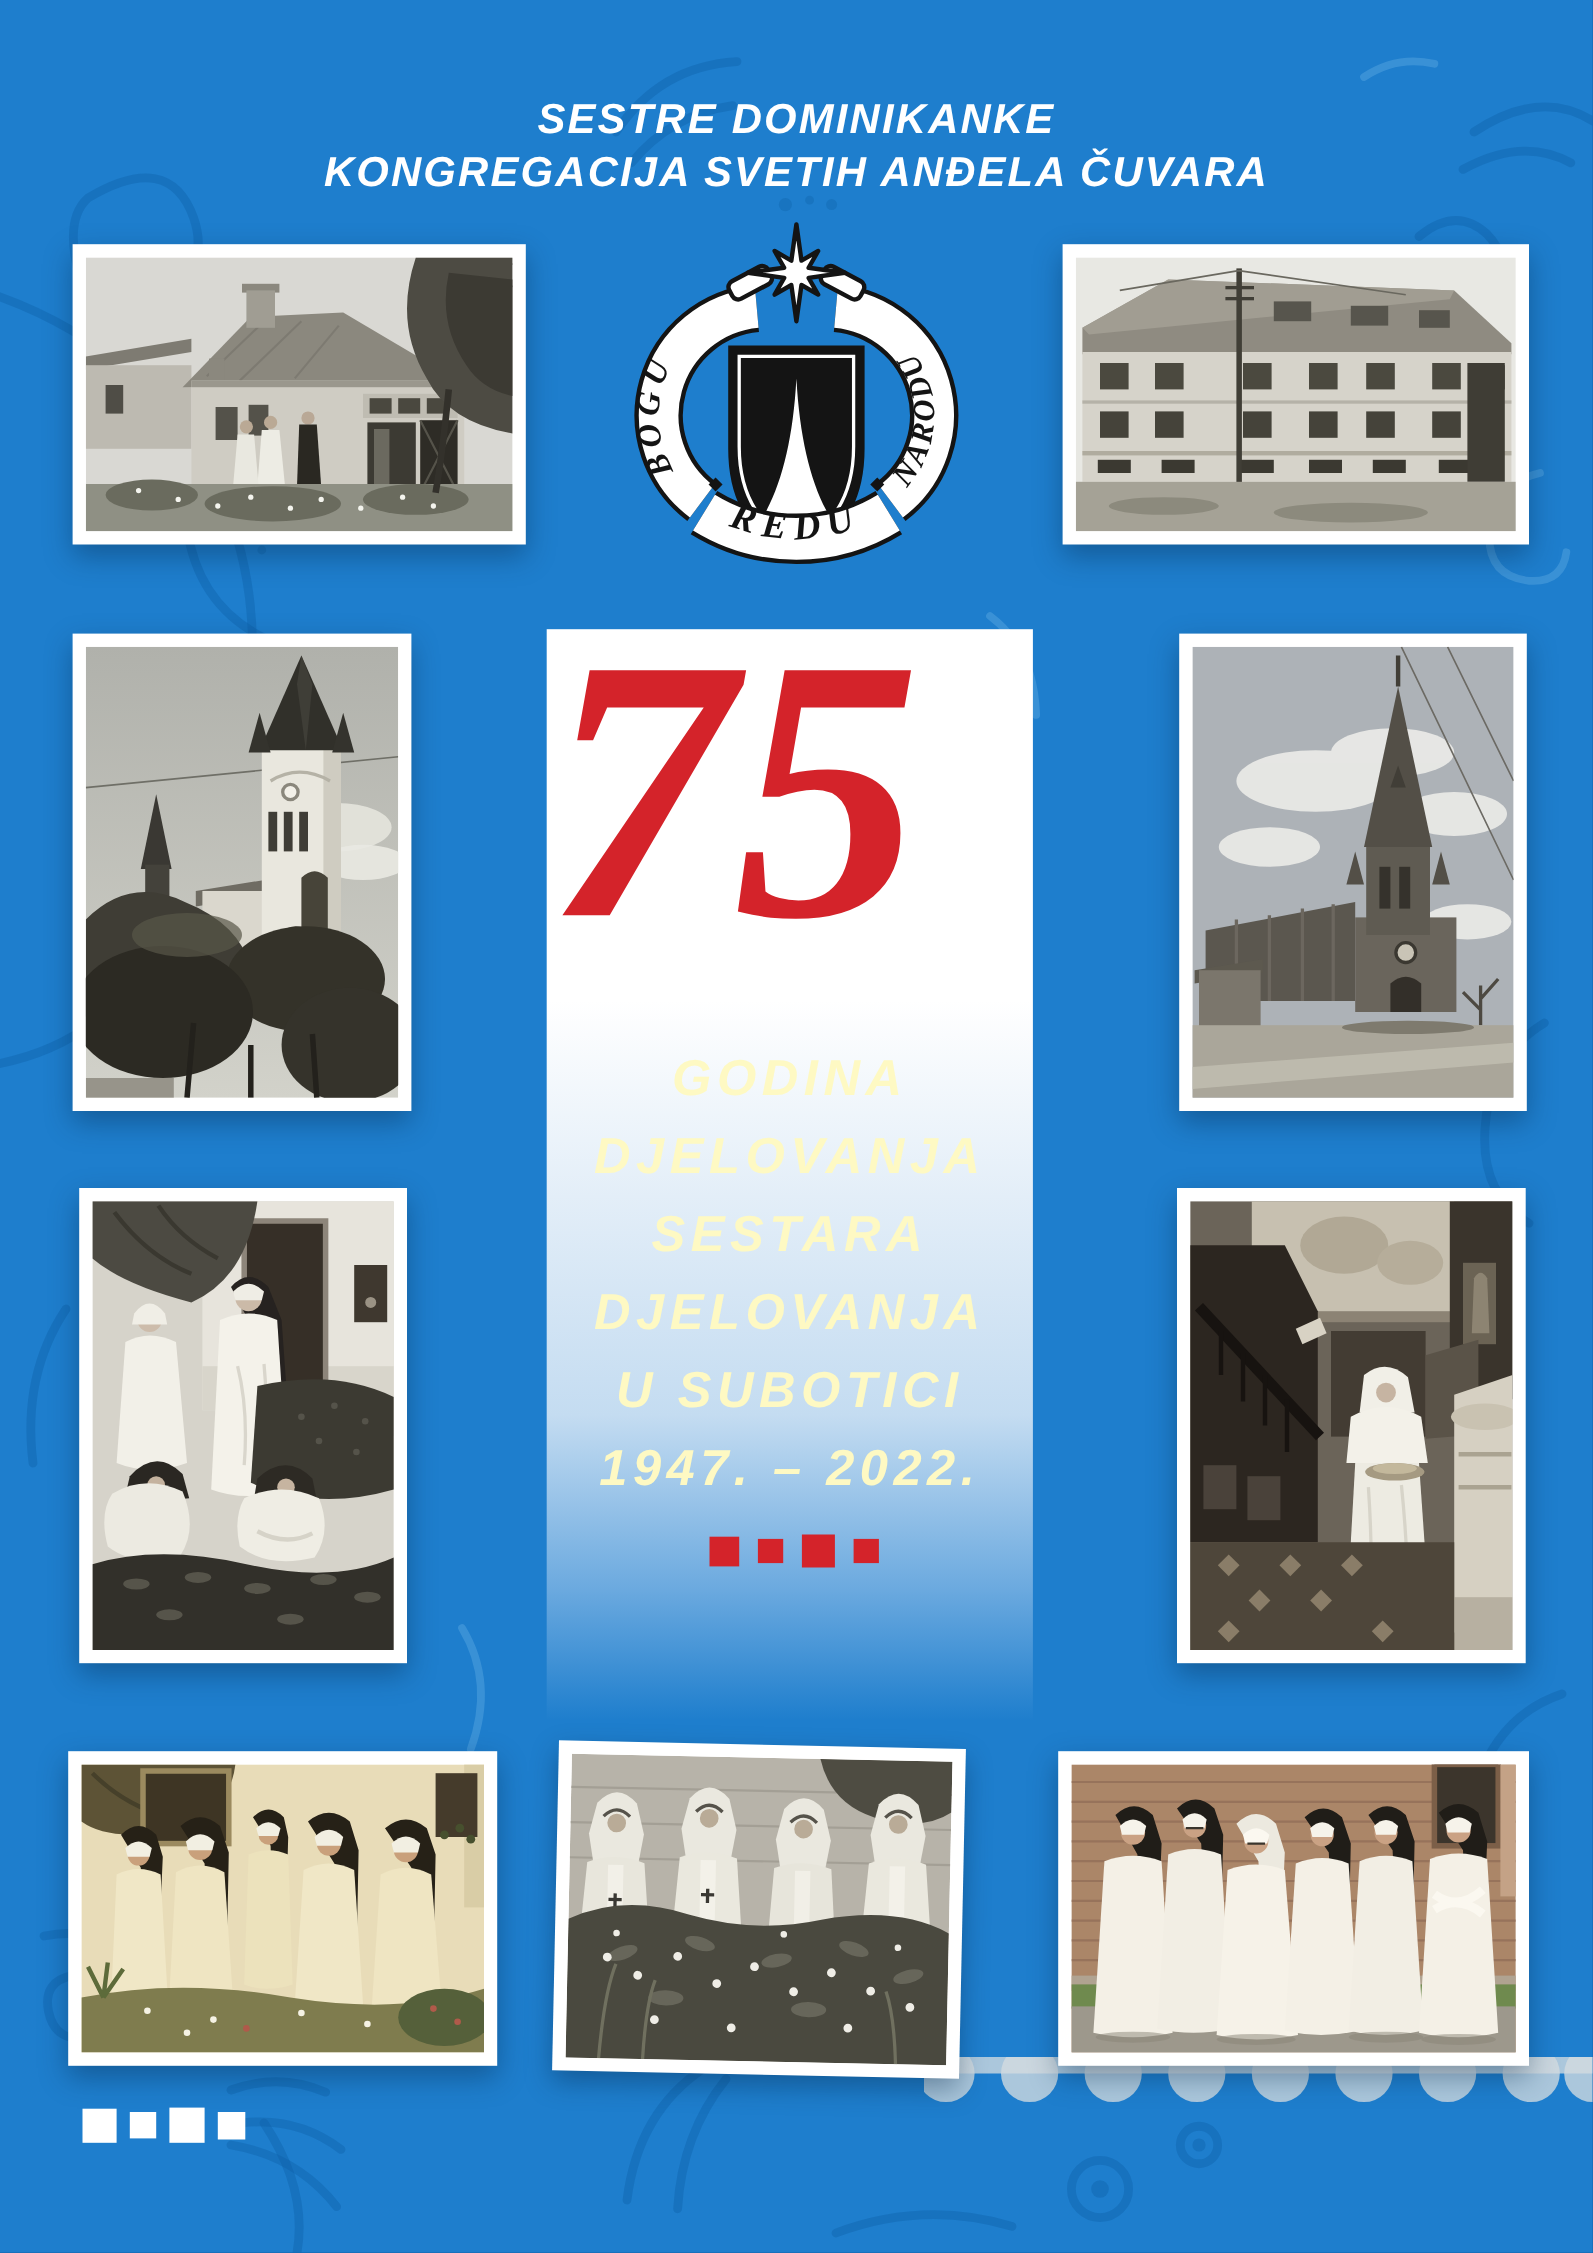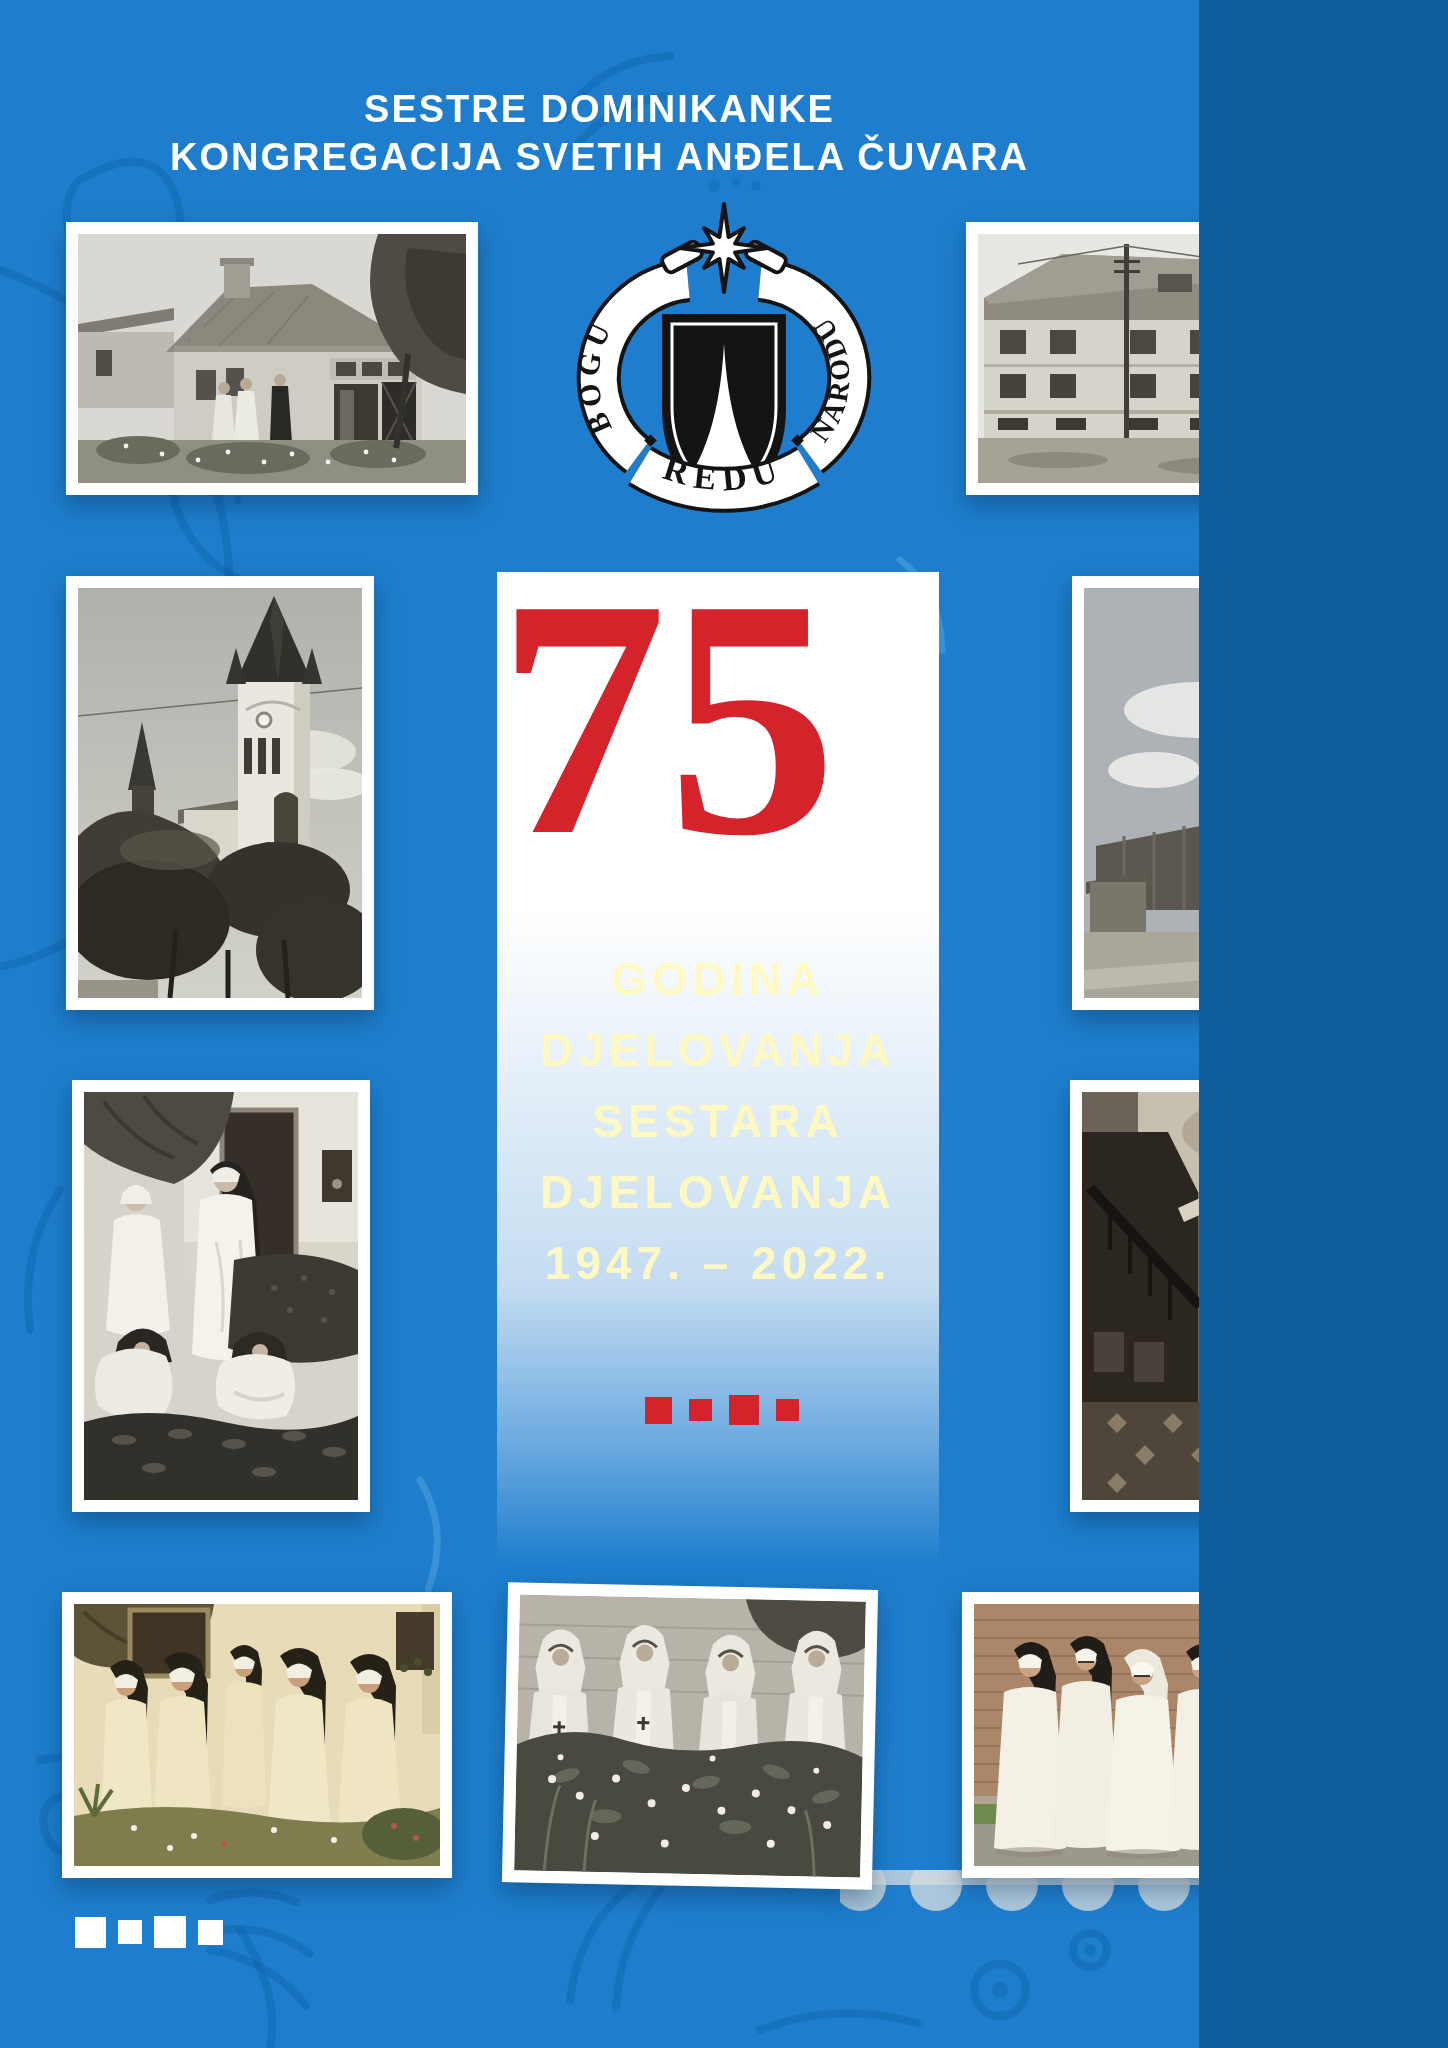--- a/index.html
+++ b/index.html
@@ -1,17 +1,17 @@
 <!DOCTYPE html>
 <html><head>
 <meta charset="utf-8">
 <style>
   html,body{margin:0;padding:0;background:#0e5d9e;}
-  .page{position:relative;width:1199px;height:2048px;overflow:hidden;
-        background:#1e7ecd;font-family:"Liberation Sans",sans-serif;}
+  .page{position:relative;width:1448px;height:2048px;overflow:hidden;
+        background:#1e7ecd;font-family:"Liberation Sans",sans-serif;font-style:italic;}
   .pattern,.scallops{position:absolute;left:0;top:0;pointer-events:none;}
   .hdr{position:absolute;width:100%;text-align:center;color:#ffffff;font-weight:700;
        font-size:38px;letter-spacing:2px;line-height:46px;}
   .hdr1{top:86px;}
   .hdr2{top:134px;}
   .panel{position:absolute;left:497px;top:572px;width:442px;height:992px;
          background:linear-gradient(180deg,#ffffff 0%,#ffffff 34%,#e3eef8 52%,
                     #c4dcf1 72%,rgba(170,205,238,.55) 88%,rgba(150,195,235,0) 100%);}
   .bignum{position:absolute;left:497px;top:548px;width:442px;text-align:left;
           font-family:"Liberation Serif",serif;font-weight:700;font-size:340px;
@@ -88,20 +88,21 @@
   <div class="hdr hdr1">SESTRE DOMINIKANKE</div>
   <div class="hdr hdr2">KONGREGACIJA SVETIH ANĐELA ČUVARA</div>
 
   <div class="panel"></div>
   <div class="bignum">75</div>
   <div class="tlines">
     <div>GODINA</div>
     <div>DJELOVANJA</div>
     <div>SESTARA</div>
     <div>DJELOVANJA</div>
+    <div>U SUBOTICI</div>
     <div>1947. – 2022.</div>
   </div>
 
   <div class="sqrow" style="left:645px;top:1395px;height:30px;gap:17px;">
     <span style="width:27px;height:27px;background:#d4232a"></span>
     <span style="width:23px;height:22px;background:#d4232a"></span>
     <span style="width:30px;height:30px;background:#d4232a"></span>
     <span style="width:23px;height:22px;background:#d4232a"></span>
   </div>
 

